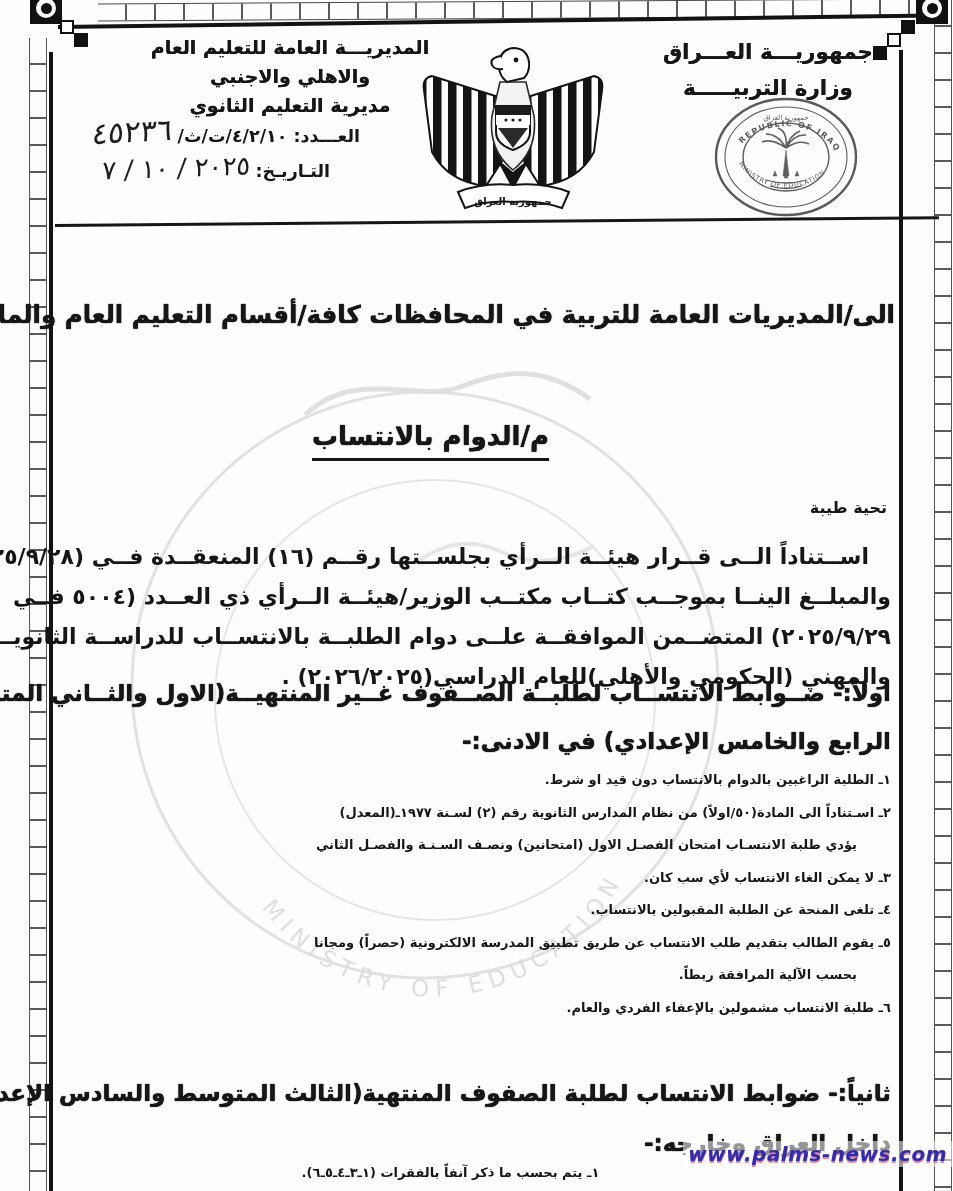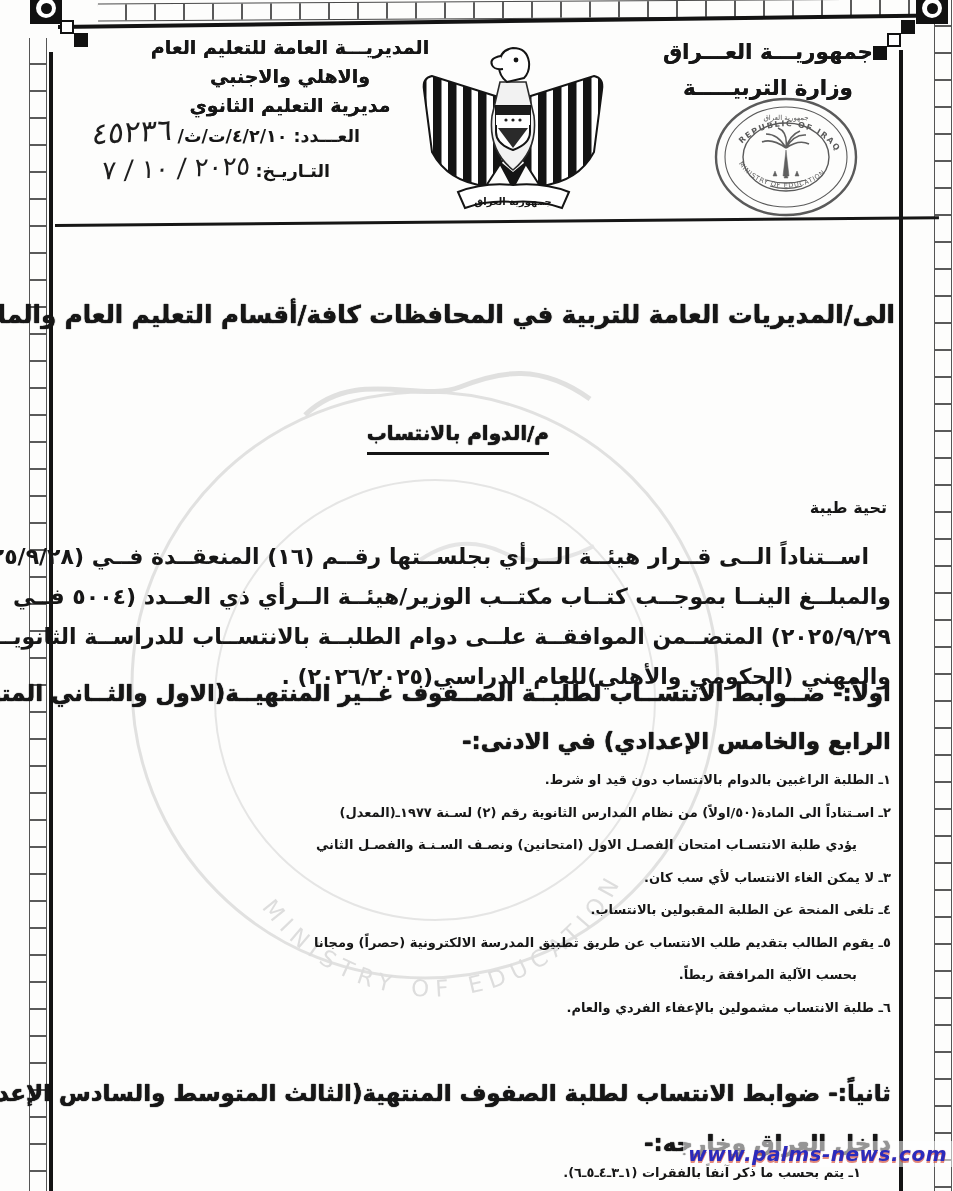--- a/index.html
+++ b/index.html
@@ -50,40 +50,40 @@
   .hw-date{font-size:26px; letter-spacing:2px; transform:rotate(-2deg) skewX(-6deg);}
   .emblem{position:absolute; left:418px; top:40px; z-index:3;}
   .seal{position:absolute; left:710px; top:92px; z-index:3;}
   
   .divider{position:absolute; top:224px; left:55px; right:14px; height:3.4px;
     background:#161616; transform:rotate(-0.5deg); transform-origin:left center; z-index:2;}
   .heavy{font-weight:700; text-shadow:0 0 .9px currentColor, 0 0 .9px currentColor;}
   .addressee{position:absolute; top:300px; right:58px; left:30px; direction:rtl;
     text-align:right; white-space:nowrap; font-size:24.5px; z-index:3;}
   .subject{position:absolute; top:421px; right:404px; direction:rtl; white-space:nowrap;
-    font-size:20px; padding-bottom:7px; border-bottom:3.5px solid #151515; z-index:3;}
+    font-size:26px; padding-bottom:7px; border-bottom:3.5px solid #151515; z-index:3;}
   .greeting{position:absolute; top:498px; right:66px; direction:rtl;
     font-size:16px; font-weight:700; z-index:3;}
   .intro{position:absolute; top:537px; right:62px; left:50px; direction:rtl;
     font-size:22px; font-weight:700; z-index:3;}
   .intro .line{height:40px; line-height:40px; white-space:nowrap; text-align:right;}
   .intro .line.first{padding-right:22px;}
   .sec-heading{position:absolute; right:62px; left:40px; direction:rtl; z-index:3; font-size:23px;}
   .sec-heading .line{height:48px; line-height:48px; white-space:nowrap; text-align:right;}
   #sec1-heading{top:669px;}
   #sec2-heading{top:1068px;}
   #sec2-heading .line{height:50px; line-height:50px;}
   .items{position:absolute; right:62px; left:40px; direction:rtl; font-size:13px;
     font-weight:700; z-index:3;}
   #items1{top:764px;}
   #items2{top:1157px;}
   .items .line{height:32.5px; line-height:32.5px; white-space:nowrap; text-align:right;}
   .items .line.ind1{padding-right:34px;}
   .items .line.ind2{padding-right:56px;}
-  #items2 .line{padding-right:30px;}
+  #items2 .line{padding-right:30px;text-align:center;}
   
   .watermark{position:absolute; top:1141px; right:1px; z-index:8; direction:ltr;
     font-size:20px; font-style:italic; font-weight:700; letter-spacing:.5px;
     color:#2b2bbd; background:rgba(255,255,255,.55); padding:1px 5px;
     text-shadow:0 2px 0 rgba(210,60,40,.6), 0 0 1px rgba(210,60,40,.35);}
 </style>
 </head>
 <body>
 
 <div class="page">

